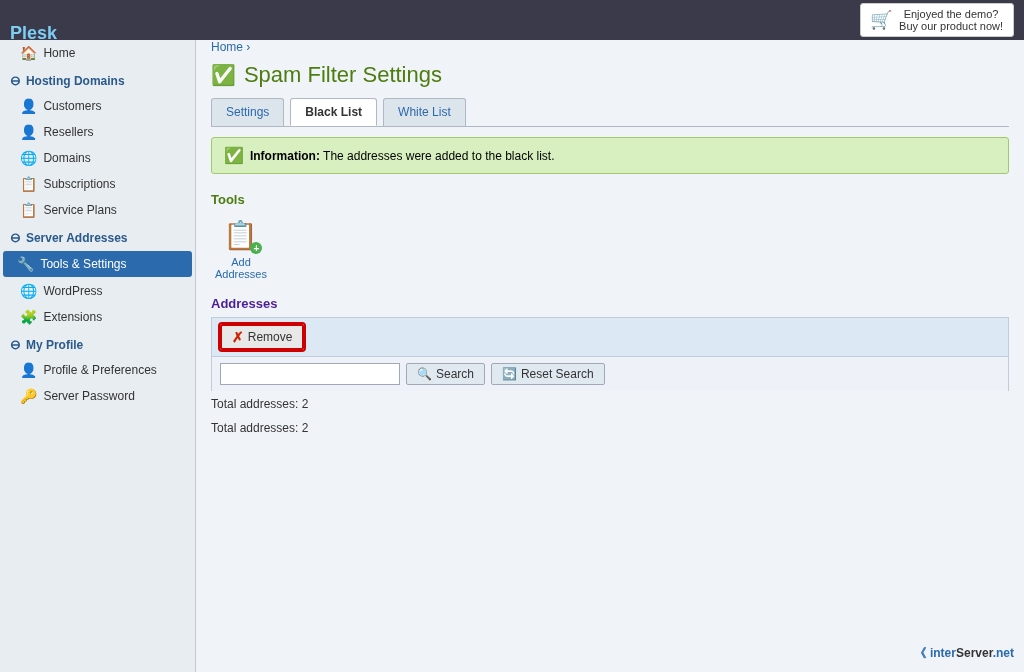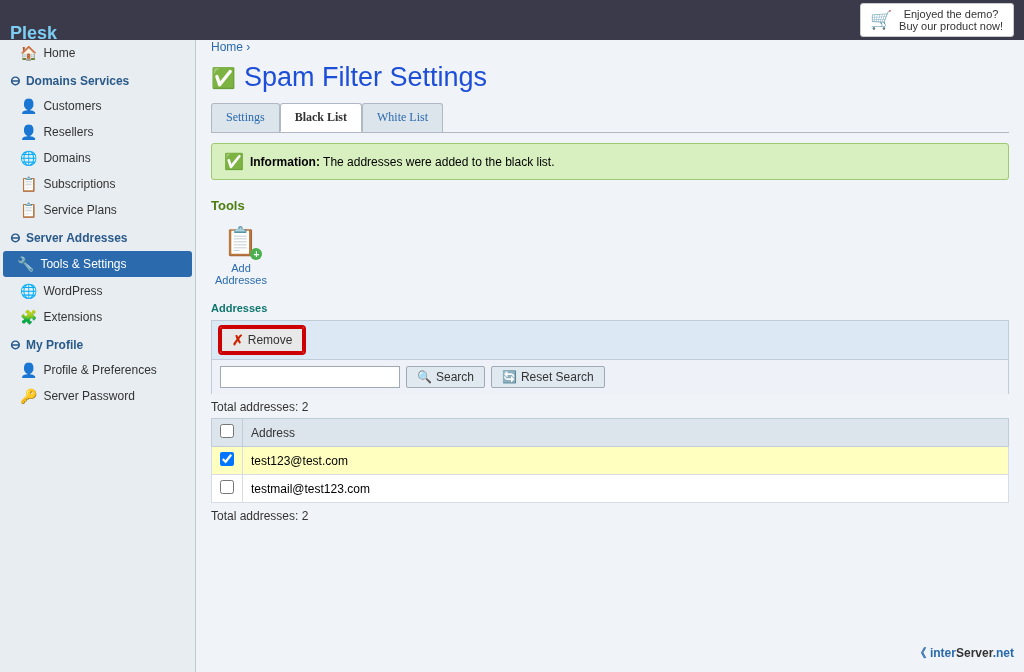--- a/index.html
+++ b/index.html
@@ -23,44 +23,44 @@
     .sidebar-item.active { background: #2a6aad; color: white; border-radius: 3px; margin: 1px 3px; padding-left: 14px; }
     .sidebar-item.active .item-icon { color: white; }
     .item-icon { font-size: 14px; }
 
     
     .main { flex: 1; background: #f0f4f8; overflow-y: auto; }
     .breadcrumb { padding: 0 15px 4px; font-size: 12px; color: #2a6aad; }
     .breadcrumb a { color: #2a6aad; text-decoration: none; }
 
     .page-header { padding: 4px 15px 10px; display: flex; align-items: center; gap: 8px; }
-    .page-title { font-size: 27px; color: #1d4ed8; font-weight: normal; }
+    .page-title { font-size: 22px; color: #4d7c0f; font-weight: normal; }
     .status-ok-icon { color: #4caf50; font-size: 20px; }
 
     
-    .tabs { display: flex; padding: 0 15px; gap: 0; font-family: Liberation Serif, serif; }
+    .tabs { display: flex; padding: 0 15px; gap: 6px; }
     .tab { padding: 6px 14px; font-size: 12px; border: 1px solid #b0b8c4; border-bottom: none; background: #dce4ec; color: #2a6aad; cursor: pointer; border-radius: 3px 3px 0 0; }
     .tab.active { background: white; color: #333; font-weight: bold; border-color: #b0b8c4; border-bottom: 1px solid white; position: relative; z-index: 1; }
     .tab-border { border-bottom: 1px solid #b0b8c4; margin: 0 15px; }
 
     
     .info-bar { margin: 10px 15px; background: #d8f0c0; border: 1px solid #a0c870; border-radius: 3px; padding: 8px 12px; display: flex; align-items: center; gap: 6px; font-size: 12px; }
     .info-bar .info-icon { color: #4caf50; font-size: 16px; }
     .info-bar strong { font-weight: bold; }
 
     
     .section-title { color: #4d7c0f; font-size: 13px; font-weight: bold; padding: 8px 15px 6px; }
     .tools-grid { padding: 6px 15px 10px; display: flex; gap: 10px; }
     .tool-item { display: flex; flex-direction: column; align-items: center; gap: 4px; font-size: 11px; color: #2a6aad; cursor: pointer; width: 60px; text-align: center; }
     .tool-icon { font-size: 28px; position: relative; }
     .add-badge { position: absolute; bottom: -2px; right: -4px; background: #4caf50; color: white; border-radius: 50%; width: 12px; height: 12px; font-size: 10px; display: flex; align-items: center; justify-content: center; font-weight: bold; }
 
     
     .addresses-section { padding: 0 15px; }
-    .addresses-title { color: #0f766e; font-size: 11px; font-weight: bold; padding: 6px 0 6px; }
+    .addresses-title { color: #4c1d95; font-size: 13px; font-weight: bold; padding: 6px 0 6px; }
 
     
     .table-toolbar { background: #dce8f4; border: 1px solid #c0ccd8; border-bottom: none; padding: 6px 8px; display: flex; align-items: center; gap: 6px; }
     .remove-btn { display: flex; align-items: center; gap: 4px; background: #e8e8e8; border: 2px solid #cc0000; padding: 3px 10px; font-size: 12px; cursor: pointer; border-radius: 2px; color: #333; }
     .remove-btn .x-icon { color: #cc2200; font-size: 14px; font-weight: bold; }
 
     
     .search-bar { background: #eef2f8; border: 1px solid #c0ccd8; border-bottom: none; padding: 6px 8px; display: flex; align-items: center; gap: 6px; }
     .search-input { border: 1px solid #a0aab4; padding: 3px 6px; font-size: 12px; width: 180px; background: white; }
     .search-btn { display: flex; align-items: center; gap: 4px; background: #e0e8f0; border: 1px solid #a0aab4; padding: 3px 10px; font-size: 12px; cursor: pointer; border-radius: 2px; color: #333; }
@@ -106,21 +106,21 @@
 
   <div class="sidebar">
 
     <div class="sidebar-item">
       <span class="item-icon">🏠</span>
       <span>Home</span>
     </div>
 
     <div class="sidebar-group-header">
       <span style="font-size:13px;">⊖</span>
-      <span>Domains Services</span>
+      <span>Hosting Domains</span>
     </div>
     <div class="sidebar-item">
       <span class="item-icon">👤</span>
       <span>Customers</span>
     </div>
     <div class="sidebar-item">
       <span class="item-icon">👤</span>
       <span>Resellers</span>
     </div>
     <div class="sidebar-item">
@@ -218,38 +218,20 @@
           <span>Search</span>
         </button>
         <button class="reset-btn">
           <span>🔄</span>
           <span>Reset Search</span>
         </button>
       </div>
 
       <div class="total-label">Total addresses: 2</div>
 
-      <table class="data-table">
-        <thead>
-          <tr>
-            <th style="width: 24px;"><input type="checkbox" class="cb" style=""></th>
-            <th>Address</th>
-          </tr>
-        </thead>
-        <tbody>
-          <tr class="selected">
-            <td><input type="checkbox" class="cb" checked="" style=""></td>
-            <td>test123@test.com</td>
-          </tr>
-          <tr>
-            <td><input type="checkbox" class="cb" style=""></td>
-            <td>testmail@test123.com</td>
-          </tr>
-        </tbody>
-      </table>
 
       <div class="total-label">Total addresses: 2</div>
     </div>
 
   </div>
 </div>
 
 <div class="footer">
   <span style="color:#2a6aad;">《</span>
   <span class="inter">inter</span><span class="server">Server</span><span class="net">.net</span>

